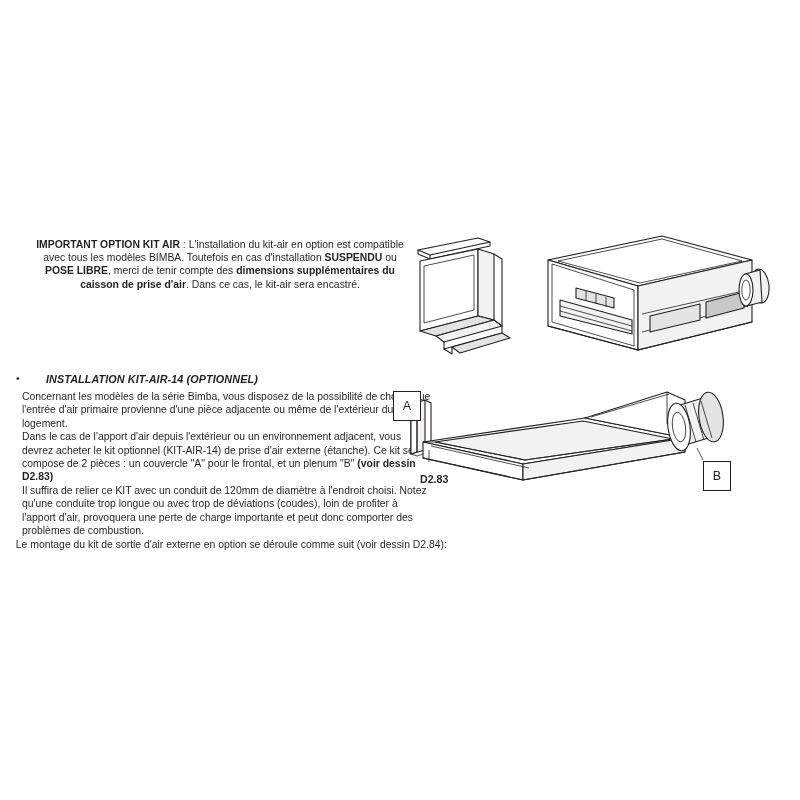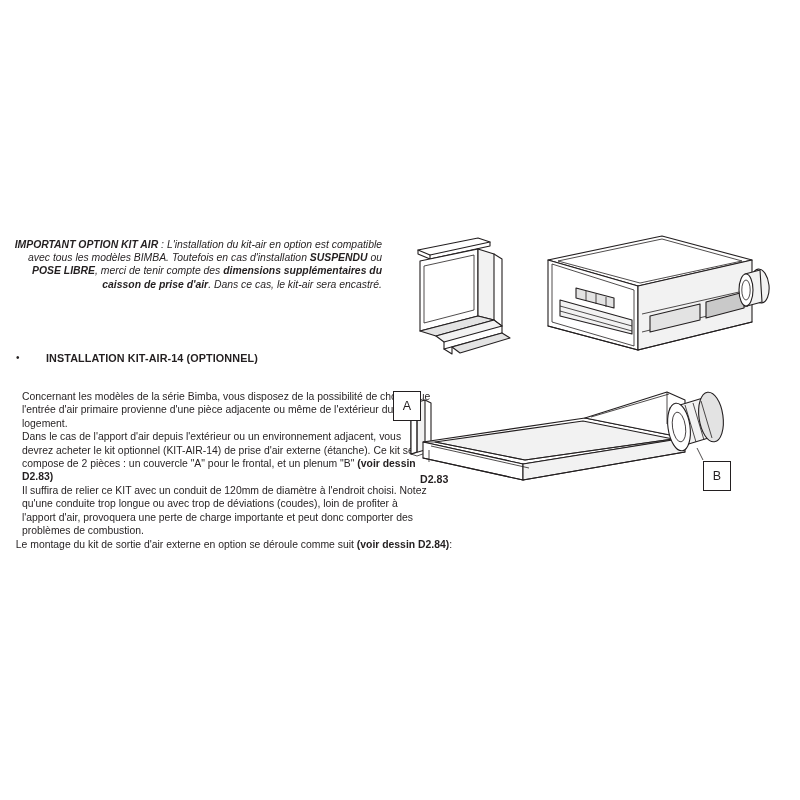--- a/index.html
+++ b/index.html
@@ -16,37 +16,37 @@
     overflow: hidden;
   }
   .page {
     position: absolute;
     inset: 0;
   }
 
   
   .block-important {
     position: absolute;
-    left: 14px;
+    left: 36px;
     top: 238px;
     width: 368px;
     font-size: 10.4px;
     line-height: 13.2px;
-    text-align: right;
-    font-style: italic;
+    text-align: center;
   }
   .block-important b { font-weight: bold; }
 
   .bullet-row {
     position: absolute;
     left: 16px;
-    top: 351px;
+    top: 372px;
     width: 380px;
     font-size: 10.8px;
     line-height: 14px;
+    font-style: italic;
   }
   .bullet-dot {
     display: inline-block;
     width: 12px;
     vertical-align: top;
     font-size: 10px;
   }
   .bullet-title {
     display: inline-block;
     font-weight: bold;
@@ -70,21 +70,21 @@
 
   .block-body2 {
     position: absolute;
     left: 10px;
     top: 538px;
     width: 470px;
     font-size: 10.4px;
     line-height: 13.4px;
   }
   .block-body2 p { margin: 0; }
-  .block-body2 b { font-weight: bold; }
+  .block-body2 b { font-weight: normal; }
 
   
   .figure-top {
     position: absolute;
     left: 400px;
     top: 228px;
     width: 380px;
     height: 140px;
   }
   .figure-bottom {

